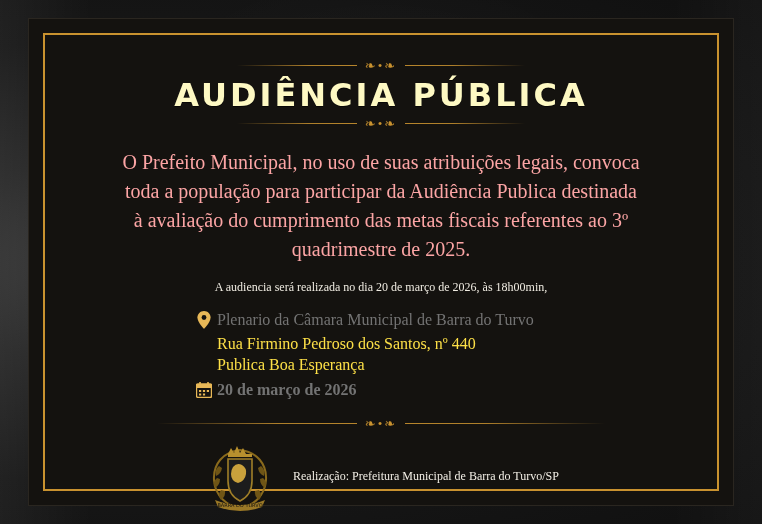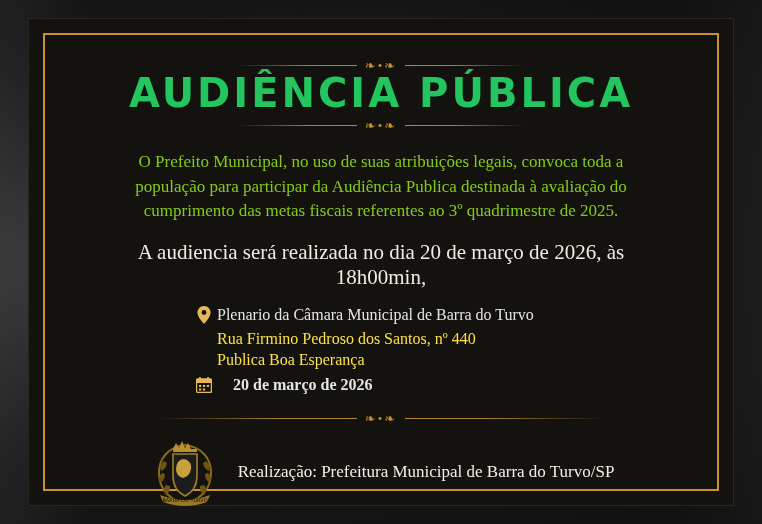--- a/index.html
+++ b/index.html
@@ -91,45 +91,46 @@
   .ornament-top { margin-top: 14px; }
   .ornament-mid { margin-top: 4px; }
 
   .ornament-divider {
     margin-top: 14px;
   }
   .ornament-divider .line { flex: 0 0 200px; }
 
   
   .title {
+    margin-top: 6px;
     font-family: "DejaVu Sans", sans-serif;
     font-weight: bold;
-    font-size: 40px;
+    font-size: 32px;
     letter-spacing: 3px;
-    color: #22c55e;
+    color: #fef9c3;
     text-align: center;
     line-height: 1.08;
     text-shadow: 0 1px 0 rgba(0,0,0,0.6);
   }
 
   
   .para {
     margin-top: 18px;
     width: 520px;
     text-align: center;
-    color: #84cc16;
-    font-size: 17px;
+    color: #fca5a5;
+    font-size: 20px;
     line-height: 1.45;
   }
   .para-2 {
     margin-top: 16px;
     width: 560px;
     text-align: center;
     color: #f0ece2;
-    font-size: 21px;
+    font-size: 12px;
   }
 
   
   .details {
     margin-top: 14px;
     width: 420px;
     margin-left: 40px;
   }
   .detail-row {
     display: flex;
@@ -138,25 +139,25 @@
   }
   .detail-icon {
     flex: 0 0 26px;
     height: 22px;
     display: flex;
     align-items: center;
     justify-content: center;
     color: #e8b857;
   }
   .detail-text {
-    color: #e5e5e5;
+    color: #737373;
     font-size: 16px;
     line-height: 1.32;
   }
-  .detail-text.bold { font-weight: bold; margin-left: 16px; }
+  .detail-text.bold { font-weight: bold; }
   .detail-sub {
     color: #fde047;
     font-size: 16px;
     line-height: 1.32;
     margin-left: 26px;
   }
   .detail-block { margin-bottom: 4px; }
 
   
   .footer {
@@ -168,21 +169,21 @@
     gap: 16px;
   }
   .crest {
     width: 74px;
     height: 74px;
     position: relative;
     flex: 0 0 74px;
   }
   .footer-text {
     color: #f3efe6;
-    font-size: 17px;
+    font-size: 12px;
   }
 
   svg { display: block; }
 </style>
 </head>
 <body>
 
 <div class="poster">
   <div class="bg-vignette"></div>
 

